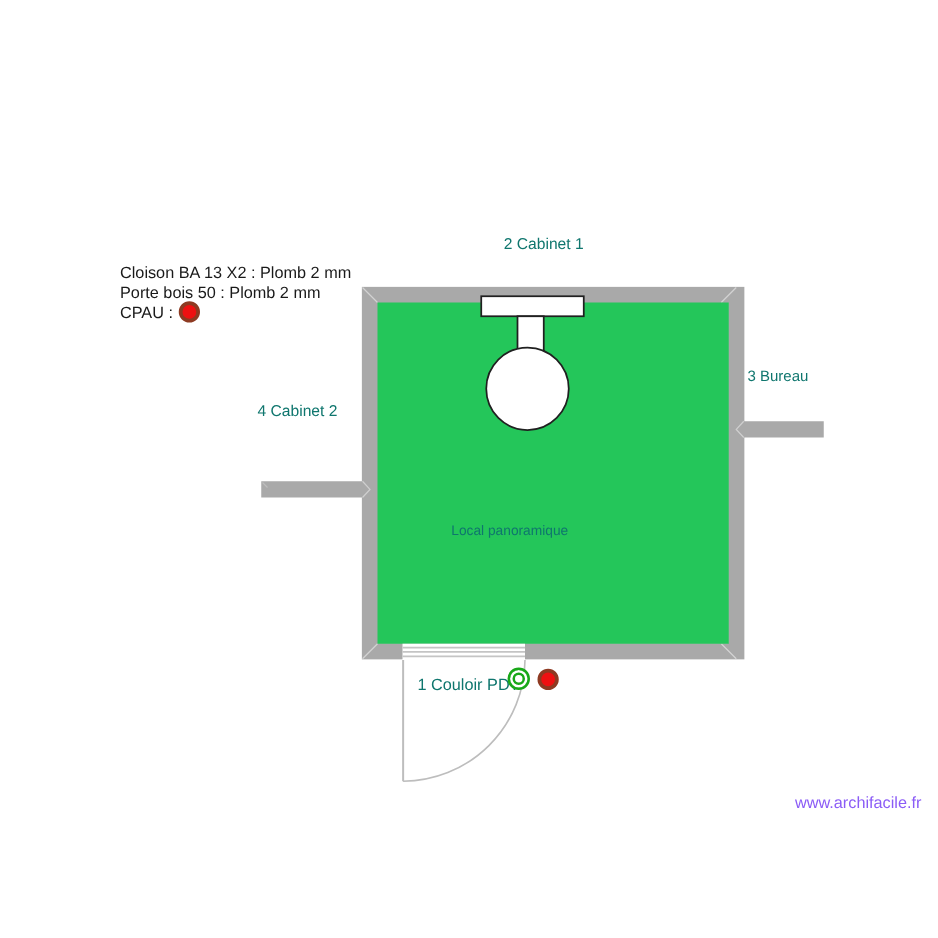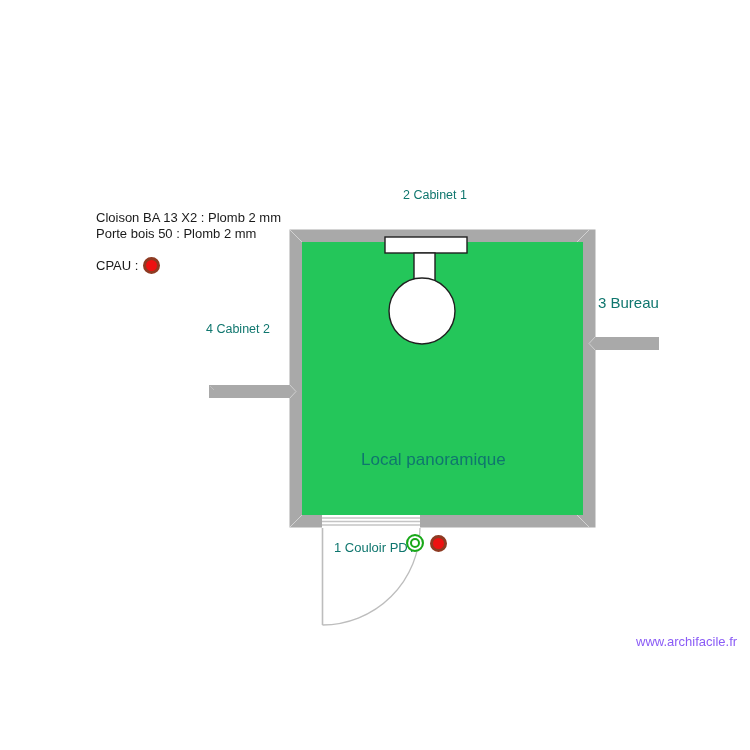--- a/index.html
+++ b/index.html
@@ -41,21 +41,20 @@
     line-height: 15.5px;
   }
   #annotation-block .ann-line {
     display: block;
     white-space: nowrap;
   }
   #annotation-block .cpau-row {
     display: flex;
     align-items: center;
     gap: 5px;
-    margin-top: 16px;
   }
 
   
   .marker {
     display: inline-block;
     position: relative;
     box-sizing: border-box;
     border-radius: 50%;
   }
   .marker-red {
@@ -67,24 +66,24 @@
   .marker-green {
     width: 18px;
     height: 18px;
     background: #ffffff;
     border: 2px solid #18a818;
     box-shadow: inset 0 0 0 2px #ffffff, inset 0 0 0 4px #18a818;
   }
 
   
   #label-cabinet1   { left: 403px; top: 188px; font-size: 12.5px; }
-  #label-bureau     { left: 598px; top: 294px; font-size: 15px; }
+  #label-bureau     { left: 598px; top: 294px; font-size: 12px; }
   #label-cabinet2   { left: 206px; top: 322px; font-size: 12.5px; }
   #label-couloir    { left: 334px; top: 540px; font-size: 13px; }
-  #label-room-name  { left: 361px; top: 419px; font-size: 17px; margin-top: 31px; }
+  #label-room-name  { left: 361px; top: 419px; font-size: 11px; }
 
   
   #marker-door-green {
     position: absolute;
     left: 406px;
     top: 534px;
   }
   #marker-door-red {
     position: absolute;
     left: 430px;

